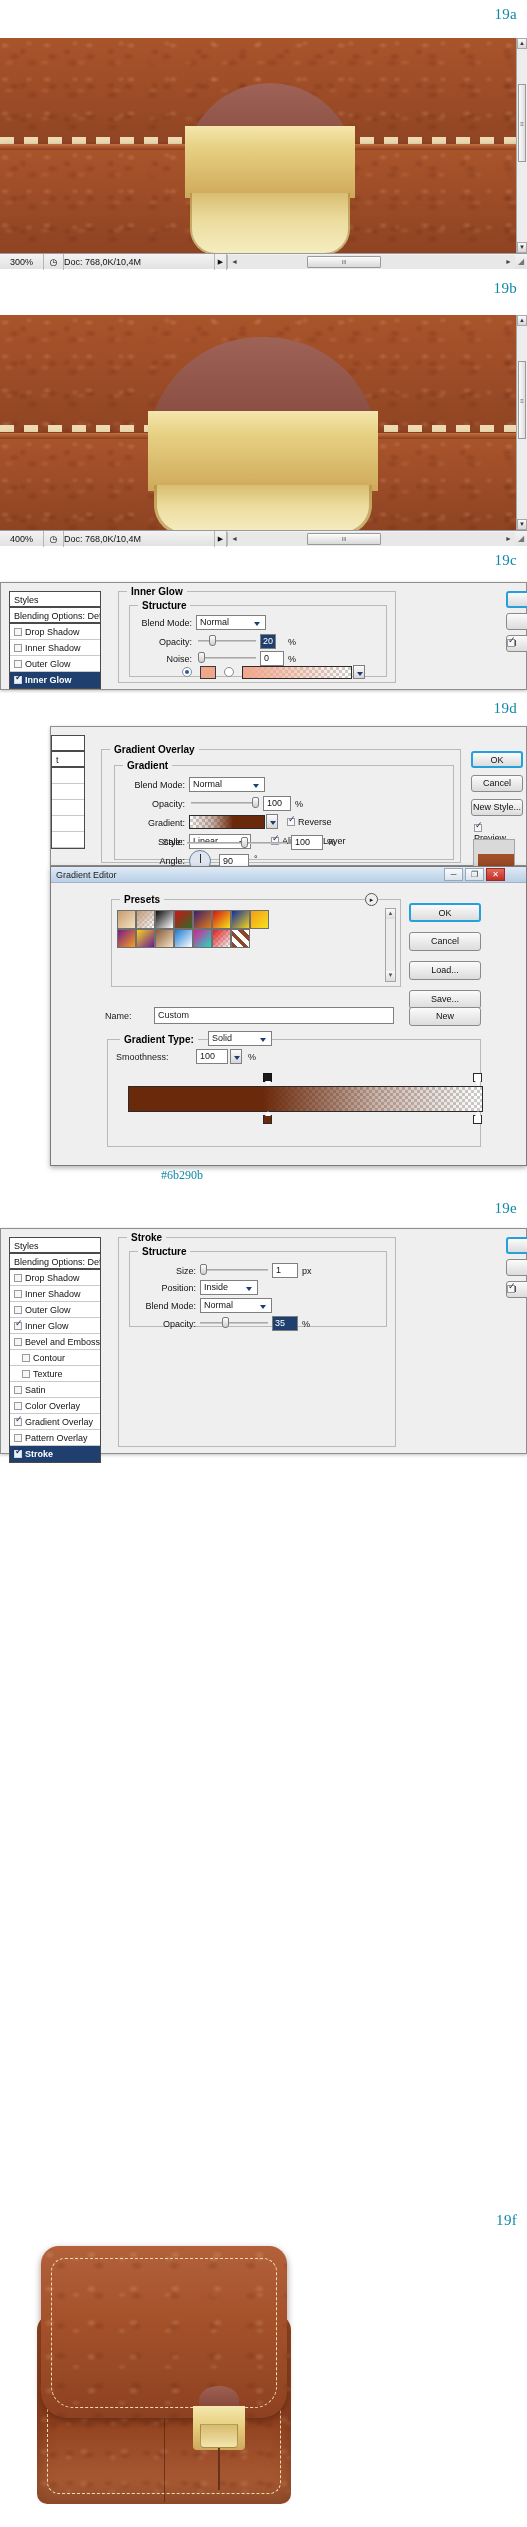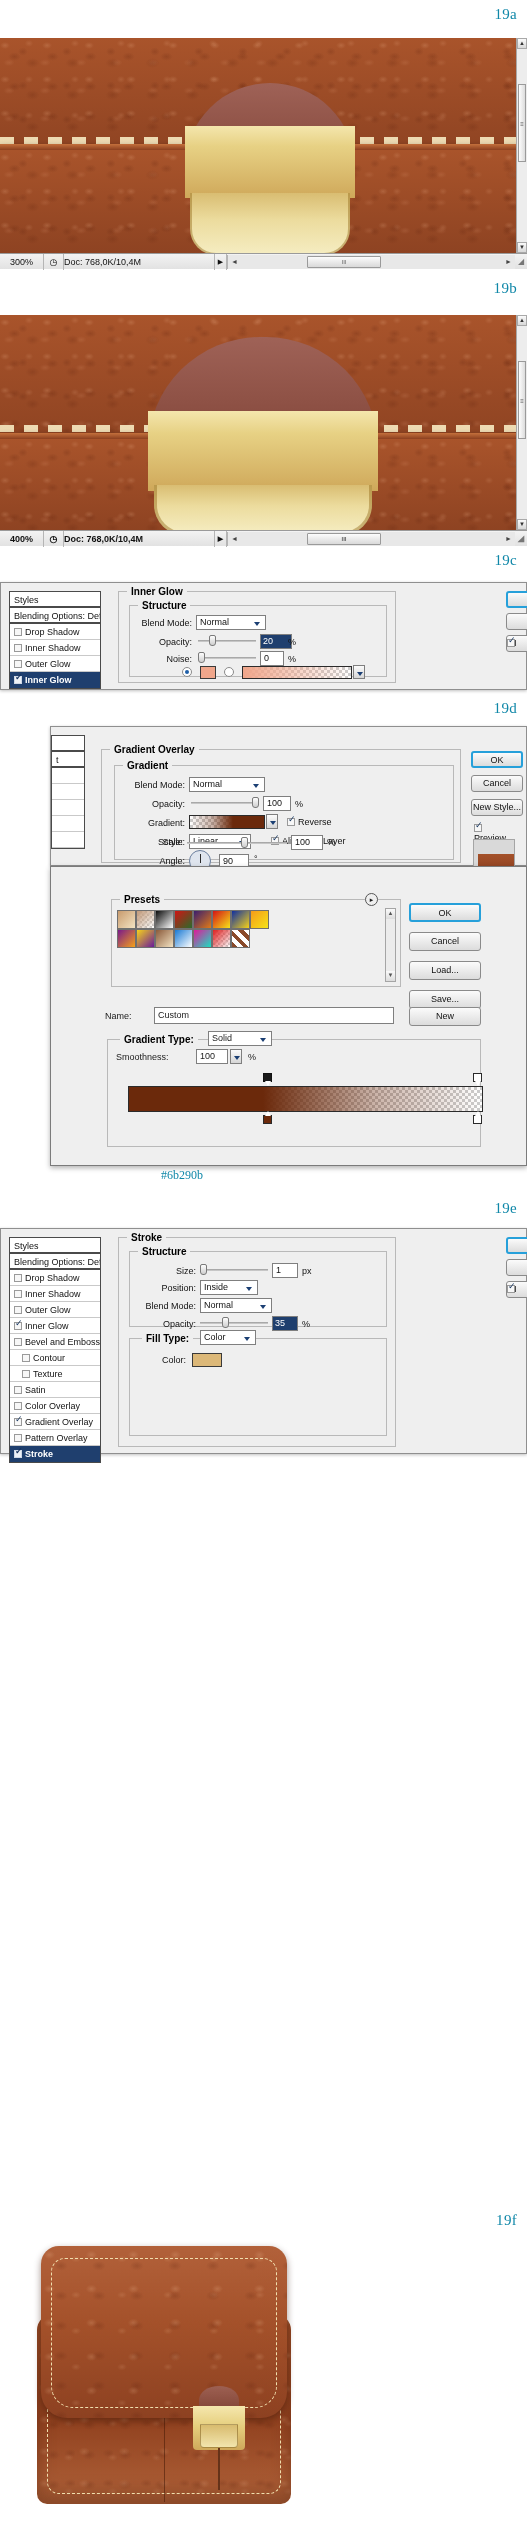--- a/index.html
+++ b/index.html
@@ -386,21 +386,21 @@
     <div class="clasp-plate" style="left:148px;top:96px;width:230px;height:80px;"></div>
     <div class="clasp-lower" style="left:154px;top:170px;width:218px;height:50px;border-radius:0 0 30px 30px;border:3px solid rgba(150,110,30,.45);border-top:none;"></div>
   </div>
   <div class="ps-vscroll">
     <div class="arrow up">▲</div>
     <div class="thumb" style="top:46px;height:78px;line-height:78px;">≡</div>
     <div class="arrow dn">▼</div>
   </div>
 </div>
 
-<div class="ps-status" style="top:530px;font-weight:bold;">
+<div class="ps-status" style="top:530px;">
   <div class="zoom-box">400%</div>
   <div class="doc-thumb">◷</div>
   <div class="doc-info">Doc: 768,0K/10,4M</div>
   <div class="tri">▶</div>
   <div class="hscroll">
     <div class="ha">◄</div>
     <div class="htrack">
       <div class="hthumb" style="left:66px;">III</div>
     </div>
     <div class="ha">►</div>
@@ -426,21 +426,21 @@
       <div class="legend">Structure</div>
 
       <div class="lbl" style="left:2px;top:12px;width:60px;">Blend Mode:</div>
       <div class="select" style="left:66px;top:9px;width:70px;">Normal</div>
 
       <div class="lbl" style="left:2px;top:31px;width:60px;">Opacity:</div>
       <div class="slider" style="left:68px;top:29px;width:58px;">
         <div class="track"></div>
         <div class="knob" style="left:11px;"></div>
       </div>
-      <div class="input sel-val" style="left:130px;top:28px;width:32px;">20</div>
+      <div class="input sel-val" style="left:130px;top:28px;width:16px;">20</div>
       <div class="pct" style="left:158px;top:31px;">%</div>
 
       <div class="lbl" style="left:2px;top:48px;width:60px;">Noise:</div>
       <div class="slider" style="left:68px;top:46px;width:58px;">
         <div class="track"></div>
         <div class="knob" style="left:0px;"></div>
       </div>
       <div class="input" style="left:130px;top:45px;width:24px;">0</div>
       <div class="pct" style="left:158px;top:48px;">%</div>
 
@@ -530,20 +530,26 @@
     <div class="checkrow" style="left:3px;top:72px;">
       <span class="cb on"></span><span>Preview</span>
     </div>
     <div style="position:absolute;left:2px;top:88px;width:42px;height:46px;background:#d9d9d9;border:1px solid #a5a5a5;overflow:hidden;">
       <div style="position:absolute;left:4px;top:14px;right:-6px;height:34px;background:linear-gradient(180deg,#a4512a,#7c3317);"></div>
     </div>
   </div>
 </div>
 
 <div class="ge" style="left:50px;top:866px;width:477px;height:300px;">
+  <div class="title">
+    <span>Gradient Editor</span>
+    <span class="wbtn" style="right:63px;">─</span>
+    <span class="wbtn" style="right:42px;">❐</span>
+    <span class="wbtn close" style="right:21px;">✕</span>
+  </div>
 
   <div class="grp" style="left:60px;top:32px;width:290px;height:88px;">
     <div class="legend">Presets</div>
     <div style="position:absolute;right:22px;top:-7px;width:13px;height:13px;border-radius:50%;border:1px solid #555;background:#efefef;font-size:7px;text-align:center;line-height:11px;">▸</div>
     <div id="preset-grid" style="position:absolute;left:5px;top:10px;width:250px;">
         <div style="display: flex; gap: 0px;">
           <div class="preset-cell" style="background: linear-gradient(135deg, rgb(200, 155, 110), rgb(243, 227, 194));"></div>
           <div class="preset-cell" style="background-image: linear-gradient(135deg, rgb(194, 154, 122), rgba(255, 255, 255, 0)), linear-gradient(45deg, rgb(204, 204, 204) 25%, transparent 25%, transparent 75%, rgb(204, 204, 204) 75%), linear-gradient(45deg, rgb(204, 204, 204) 25%, transparent 25%, transparent 75%, rgb(204, 204, 204) 75%); background-size: 100% 100%, 5px 5px, 5px 5px; background-position: 0px 0px, 0px 0px, 2.5px 2.5px; background-color: rgb(255, 255, 255);"></div>
           <div class="preset-cell" style="background: linear-gradient(135deg, rgb(11, 11, 11), rgb(255, 255, 255));"></div>
           <div class="preset-cell" style="background: linear-gradient(135deg, rgb(207, 20, 20), rgb(43, 107, 43));"></div>
@@ -650,27 +656,20 @@
 
       <div class="lbl" style="left:10px;top:67px;width:56px;">Opacity:</div>
       <div class="slider" style="left:70px;top:65px;width:68px;">
         <div class="track"></div>
         <div class="knob" style="left:22px;"></div>
       </div>
       <div class="input sel-val" style="left:142px;top:64px;width:26px;">35</div>
       <div class="pct" style="left:172px;top:67px;">%</div>
     </div>
 
-    <div class="grp" style="left:10px;top:100px;width:258px;height:98px;">
-      <div class="legend" style="left:12px;">Fill Type:</div>
-      <div class="select" style="left:70px;top:-9px;width:56px;">Color</div>
-
-      <div class="lbl" style="left:2px;top:16px;width:54px;">Color:</div>
-      <div class="swatch" style="left:62px;top:14px;width:30px;height:14px;background:#dcb878;"></div>
-    </div>
   </div>
 
   <div class="panel-right" style="left:505px;top:8px;">
     <div class="btn primary" style="left:0;top:0;width:30px;"></div>
     <div class="btn" style="left:0;top:22px;width:30px;"></div>
     <div class="btn" style="left:0;top:44px;width:30px;text-align:left;padding-left:3px;">N</div>
     <div class="cb on" style="margin-top:48px;margin-left:1px;"></div>
   </div>
 </div>
 

